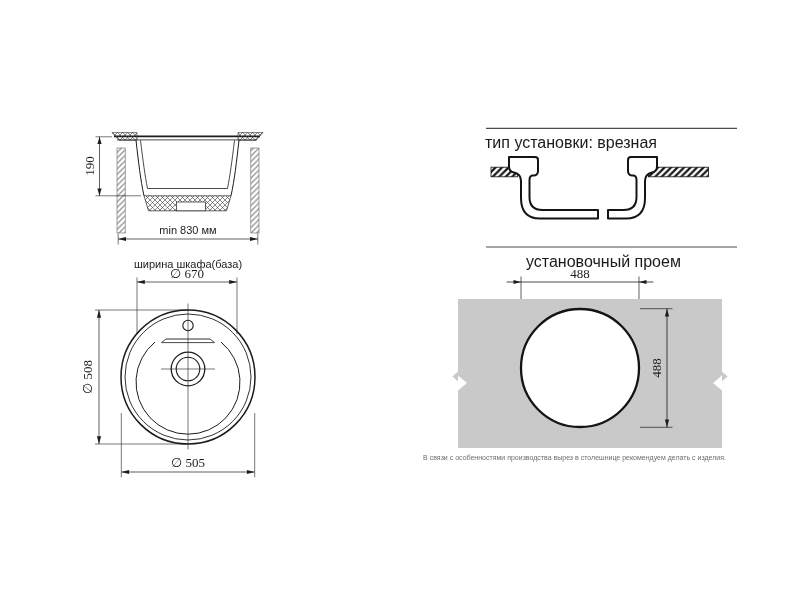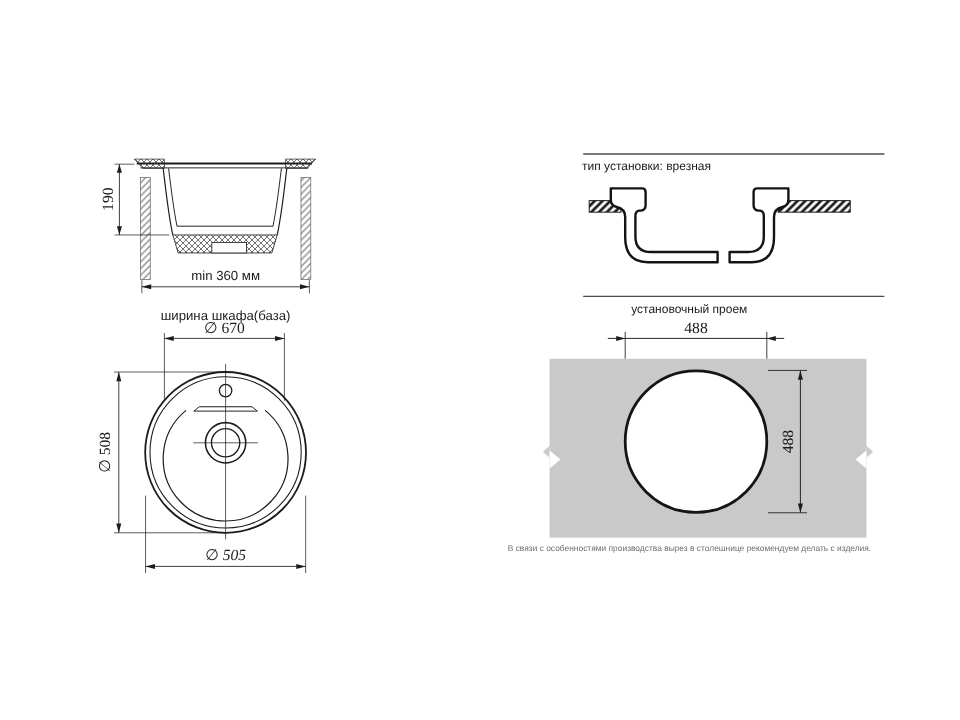--- a/index.html
+++ b/index.html
@@ -2,21 +2,21 @@
 <html><head>
 <meta charset="utf-8">
 <style>
   html,body{margin:0;padding:0;background:#fff;}
   .canvas{position:relative;width:800px;height:600px;background:#ffffff;overflow:hidden;
           font-family:"Liberation Sans",sans-serif;}
   .canvas svg{position:absolute;left:0;top:0;}
   .txt{position:absolute;color:#1c1c1c;white-space:nowrap;line-height:1.1;}
   .dim{font-family:"Liberation Serif","DejaVu Serif","DejaVu Sans",serif;font-size:13px;}
   .lbl{font-size:11px;}
-  .hdr{font-size:10px;color:#1a1a1a;}
+  .hdr{font-size:16px;color:#1a1a1a;}
   .cap{font-size:7px;color:#6e6e6e;}
   .ctr{transform:translate(-50%,-50%);}
   .rot{transform:translate(-50%,-50%) rotate(-90deg);}
 </style>
 </head>
 <body>
 
 <div class="canvas">
 
   <svg width="800" height="600" viewBox="0 0 800 600">
@@ -143,26 +143,26 @@
         <line x1="640" y1="308.7" x2="672.5" y2="308.7"></line>
         <line x1="640" y1="427.3" x2="672.5" y2="427.3"></line>
         <line x1="667" y1="308.7" x2="667" y2="427.3" stroke-width="0.8"></line>
         <polygon points="667,308.7 664.9,316.5 669.1,316.5" fill="#1c1c1c" stroke="none"></polygon>
         <polygon points="667,427.3 664.9,419.5 669.1,419.5" fill="#1c1c1c" stroke="none"></polygon>
       </g>
     </g>
   </svg>
 
   <div class="txt dim rot" style="left:90px;top:166px;">190</div>
-  <div class="txt lbl ctr" style="left:188px;top:229.5px;">min 360 мм</div>
+  <div class="txt lbl ctr" style="left:188px;top:229.5px;">min 830 мм</div>
   <div class="txt lbl ctr" style="left:188px;top:264px;">ширина шкафа(база)</div>
 
   <div class="txt dim ctr" style="left:187px;top:274px;">∅ 670</div>
   <div class="txt dim rot" style="left:88px;top:377px;">∅ 508</div>
-  <div class="txt dim ctr" style="left:188px;top:463px;font-style:italic;">∅ 505</div>
+  <div class="txt dim ctr" style="left:188px;top:463px;">∅ 505</div>
 
   <div class="txt hdr" style="left:485px;top:134px;">тип установки: врезная</div>
   <div class="txt hdr" style="left:485px;top:253px;margin-left:41px;">установочный проем</div>
 
   <div class="txt dim ctr" style="left:580px;top:274px;">488</div>
   <div class="txt dim rot" style="left:656.5px;top:368px;">488</div>
 
   <div class="txt cap" style="left:420px;top:453.5px;width:306px;text-align:right;white-space:normal;">В связи с особенностями производства вырез в столешнице рекомендуем делать с изделия.</div>
 </div>
 

